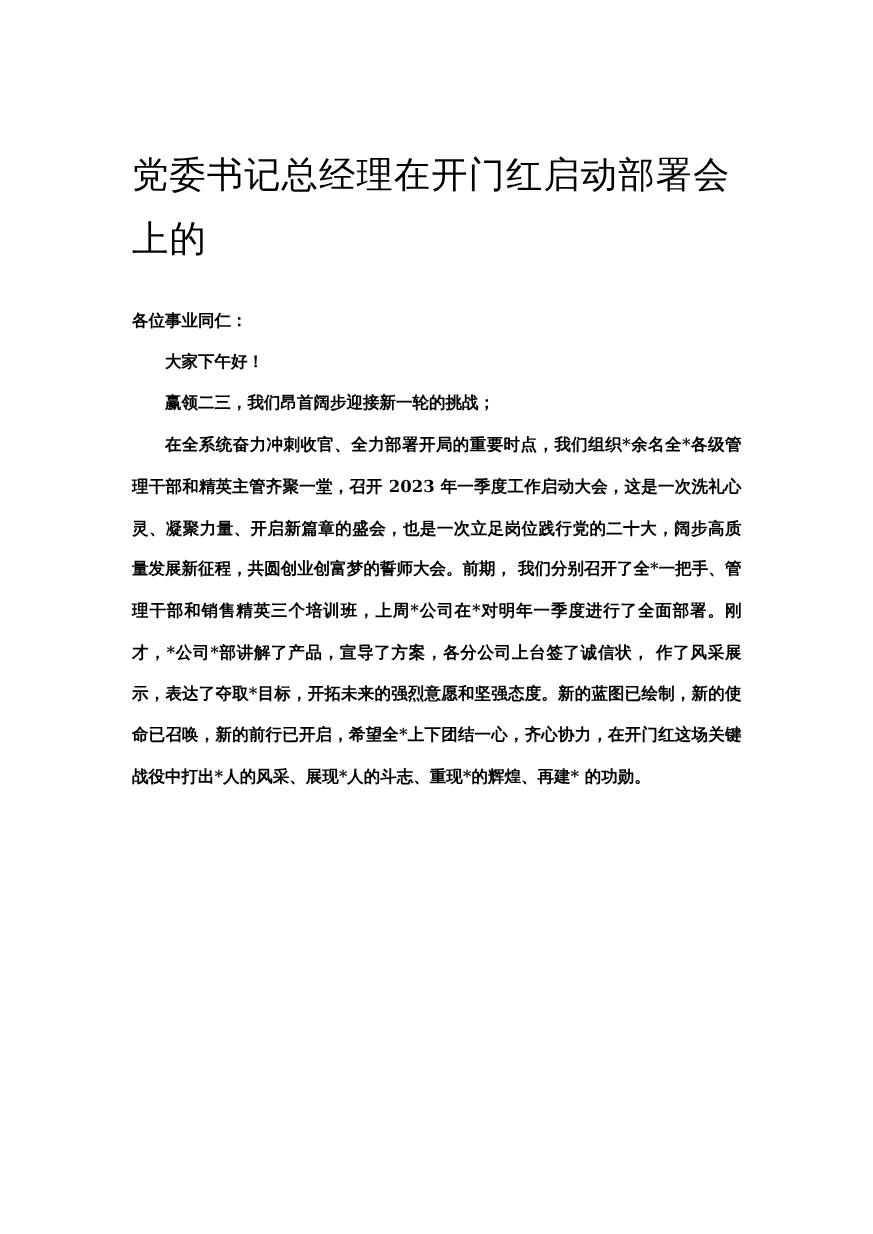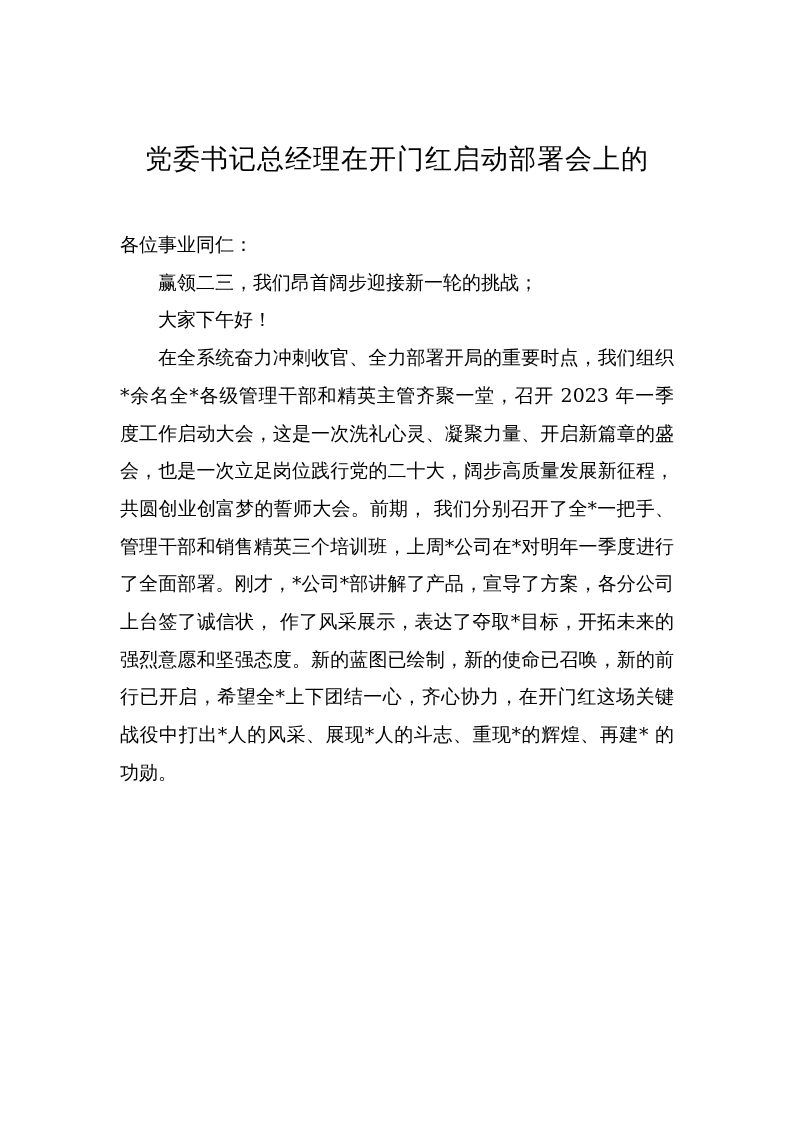--- a/index.html
+++ b/index.html
@@ -15,48 +15,49 @@
     font-family: "DejaVu Serif", "Liberation Serif", serif;
   }
   .page {
     box-sizing: border-box;
     width: 794px;
     height: 1122px;
     padding: 130px 120px 0 120px;
     background: #ffffff;
   }
   .doc-title {
-    font-size: 27px;
+    font-size: 33px;
     line-height: 58px;
     font-weight: normal;
-    text-align: center;
+    text-align: left;
     letter-spacing: 1px;
   }
   .doc-body {
-    margin-top: 38px;
-    font-size: 19px;
+    margin-top: 27px;
+    font-size: 15px;
     line-height: 37.7px;
     text-align: justify;
     text-justify: inter-ideograph;
+    font-weight: bold;
   }
   .doc-body p {
     margin: 0;
     padding: 0;
   }
   .doc-body p.indent {
     text-indent: 2em;
   }
 </style>
 </head>
 <body>
 
 <div class="page">
   <div class="doc-title">
     <div>党委书记总经理在开门红启动部署会上的</div>
   </div>
 
   <div class="doc-body">
     <p>各位事业同仁：</p>
+    <p class="indent">大家下午好！</p>
     <p class="indent">赢领二三，我们昂首阔步迎接新一轮的挑战；</p>
-    <p class="indent">大家下午好！</p>
     <p class="indent">在全系统奋力冲刺收官、全力部署开局的重要时点，我们组织*余名全*各级管理干部和精英主管齐聚一堂，召开 2023 年一季度工作启动大会，这是一次洗礼心灵、凝聚力量、开启新篇章的盛会，也是一次立足岗位践行党的二十大，阔步高质量发展新征程，共圆创业创富梦的誓师大会。前期， 我们分别召开了全*一把手、管理干部和销售精英三个培训班，上周*公司在*对明年一季度进行了全面部署。刚才，*公司*部讲解了产品，宣导了方案，各分公司上台签了诚信状， 作了风采展示，表达了夺取*目标，开拓未来的强烈意愿和坚强态度。新的蓝图已绘制，新的使命已召唤，新的前行已开启，希望全*上下团结一心，齐心协力，在开门红这场关键战役中打出*人的风采、展现*人的斗志、重现*的辉煌、再建* 的功勋。</p>
   </div>
 </div>
 
 </body></html>

